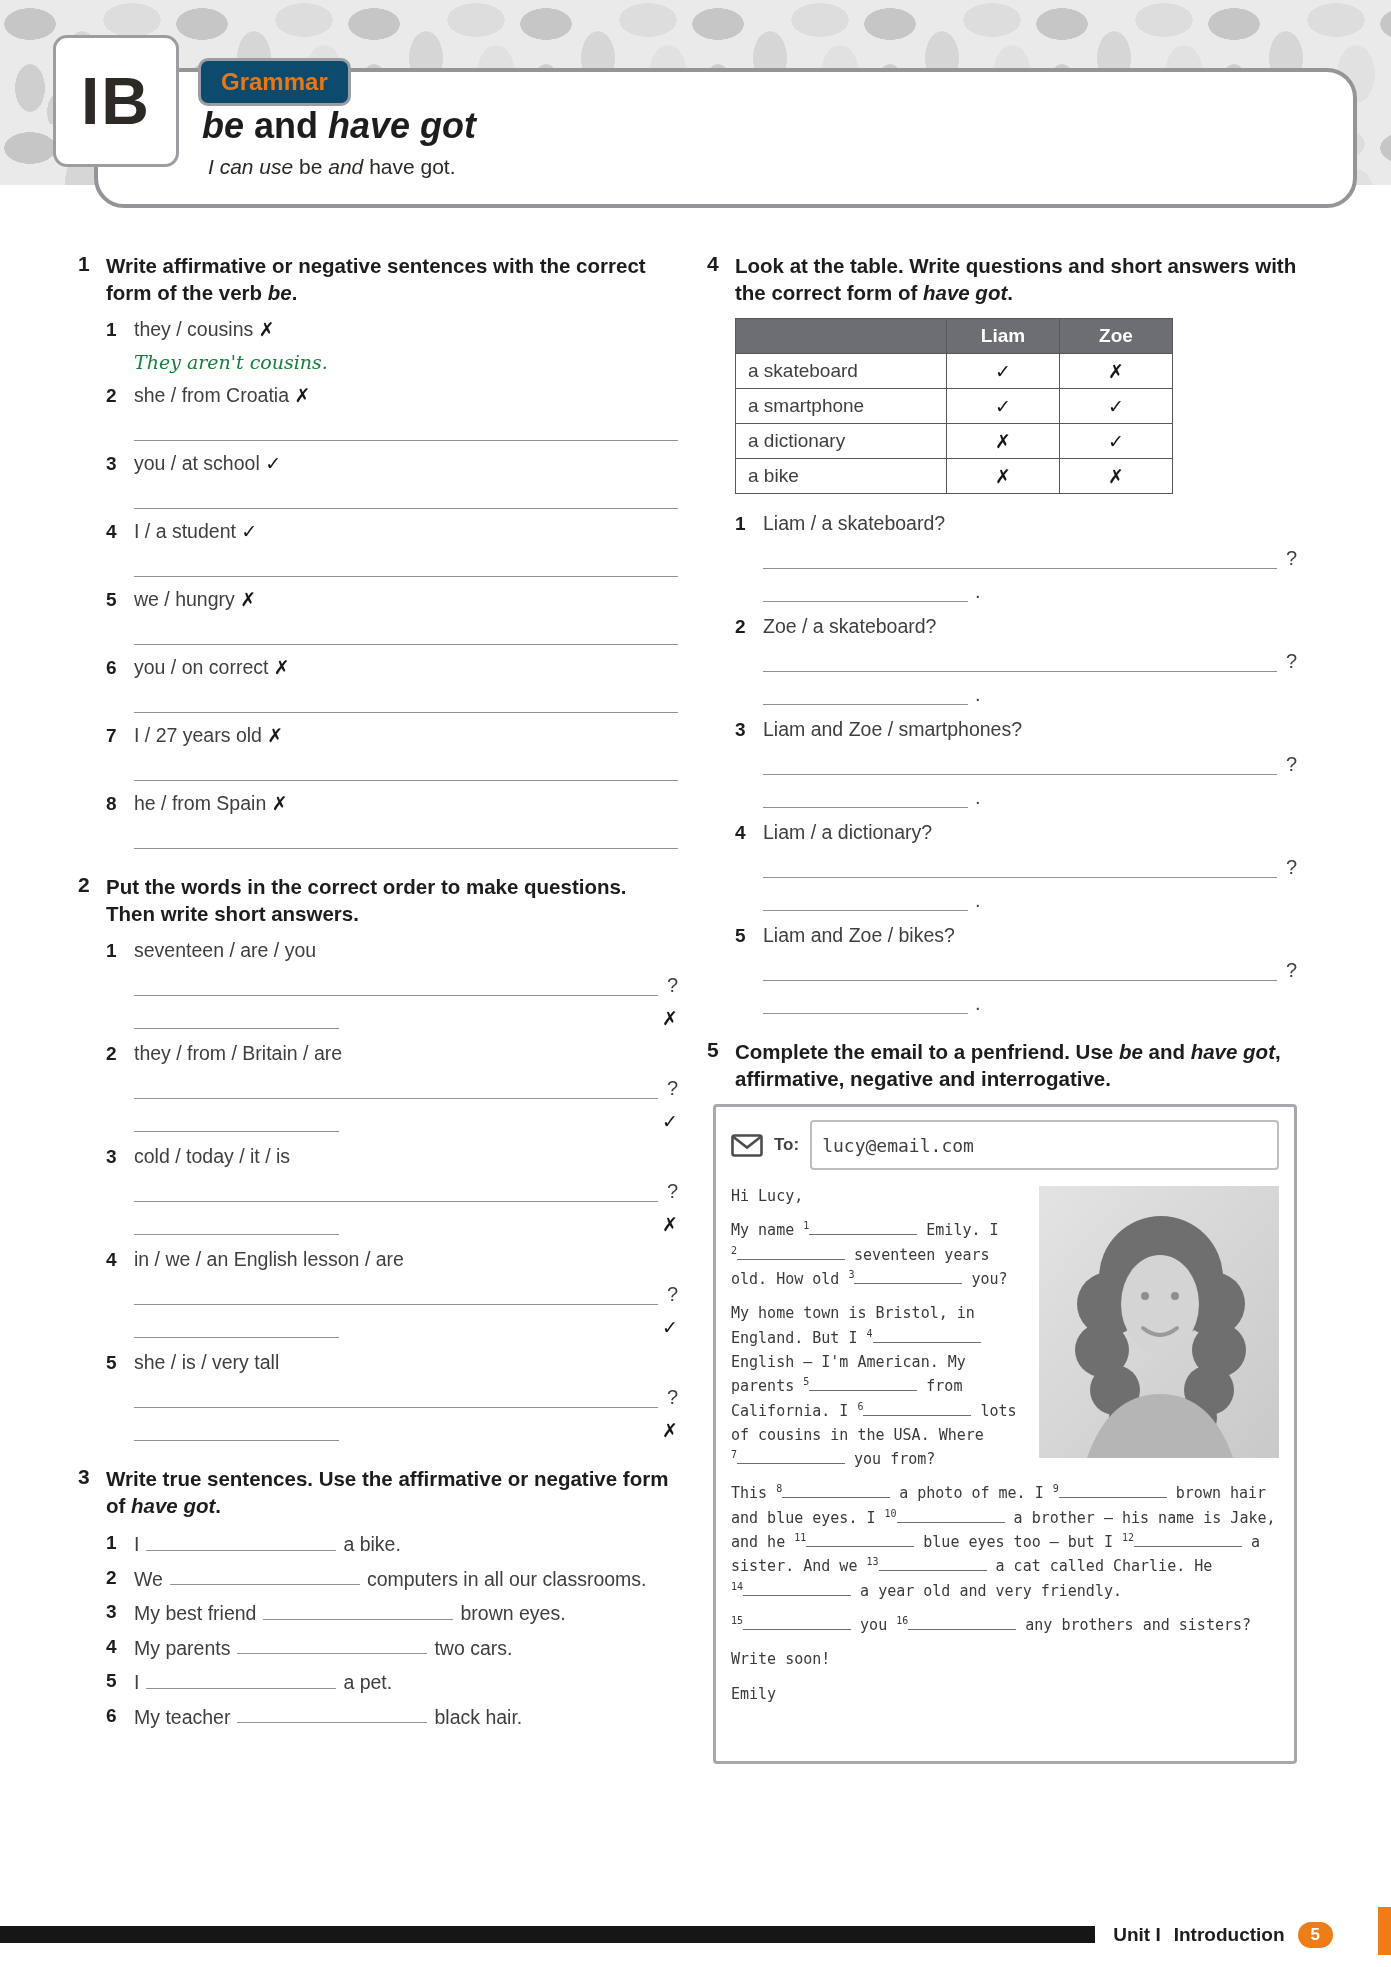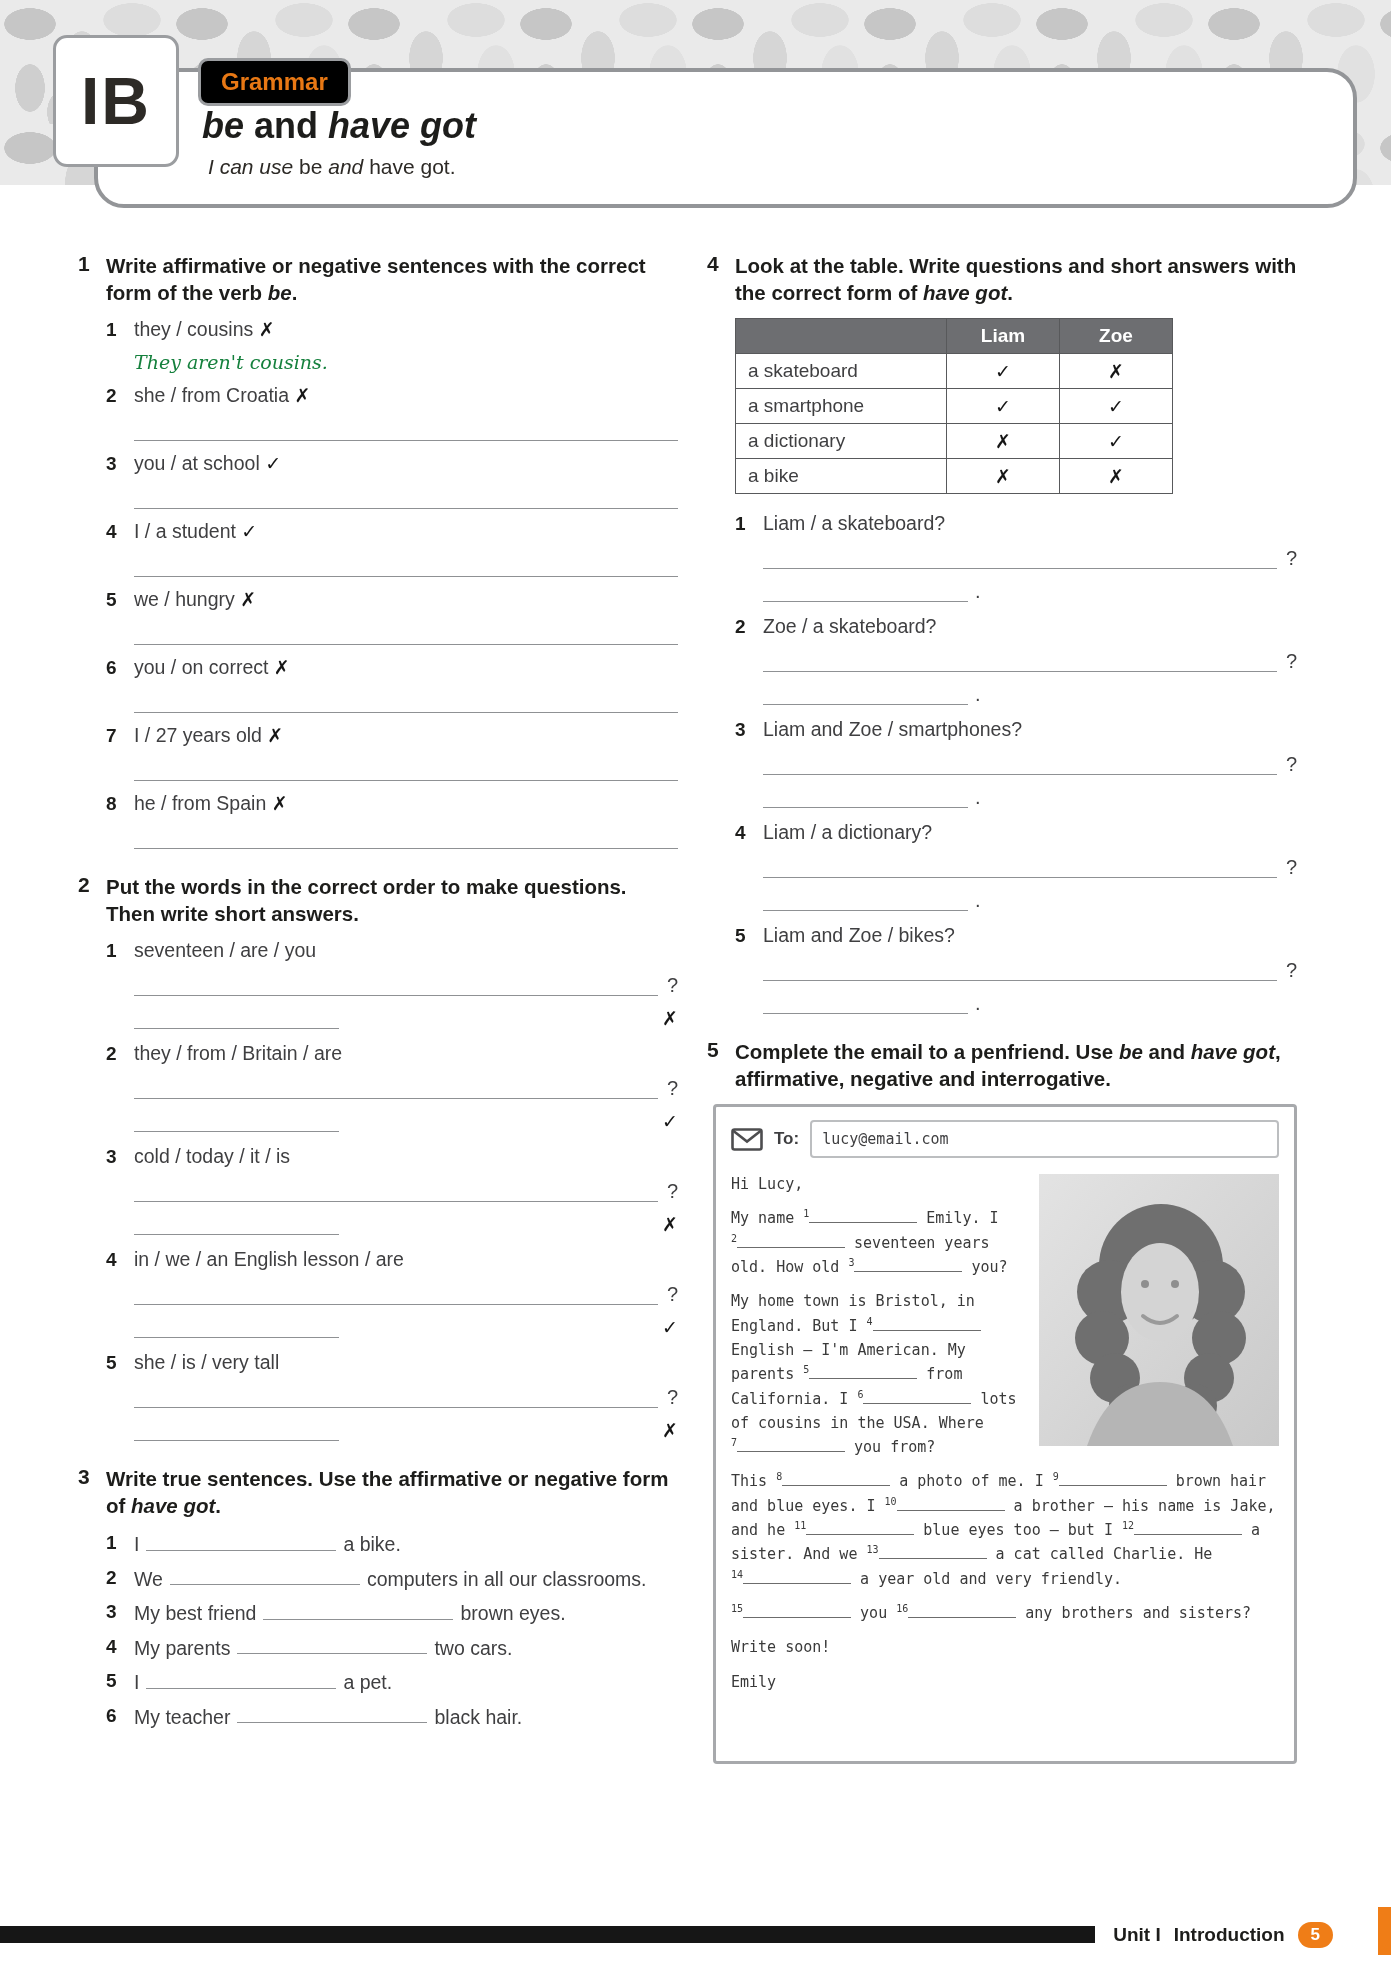--- a/index.html
+++ b/index.html
@@ -25,21 +25,21 @@
     background:#fff;border:4px solid #939598;border-radius:30px;z-index:1;
   }
   .ib-box{
     position:absolute;left:53px;top:35px;width:120px;height:126px;z-index:3;
     background:#fff;border:3px solid #9b9da0;border-radius:14px;
     display:flex;align-items:center;justify-content:center;
     font-size:66px;font-weight:700;letter-spacing:2px;color:#2d2a26;
   }
   .grammar-tag{
     position:absolute;left:198px;top:58px;z-index:3;
-    background:#000000;border:3px solid #9b9da0;border-radius:10px;
+    background:#0c4a6e;border:3px solid #9b9da0;border-radius:10px;
     padding:7px 20px;font-size:24px;font-weight:700;color:#e87814;
   }
   .title-block{position:absolute;left:202px;top:106px;z-index:3;}
   .page-title{margin:0;font-size:36px;font-weight:700;line-height:1.1;color:#1d1d1b;}
   .can-do{margin:9px 0 0 6px;font-size:21px;color:#2d2a26;}
   .ital{font-style:italic;}
 
   
   .columns{position:absolute;left:78px;top:252px;width:1219px;display:flex;gap:29px;}
   .col{width:600px;flex:none;}
@@ -75,21 +75,21 @@
   .grid-table th.corner-cell{width:190px;}
   .grid-table th.col-head{width:92px;text-align:center;}
   .grid-table td.row-label{padding:6px 12px;color:#3f3f41;}
   .grid-table td.mark-cell{text-align:center;padding:5px 0;}
 
   
   .email-card{margin:0 0 0 6px;border:3px solid #a7a9ac;border-radius:4px;background:#fff;padding:13px 15px 18px 15px;min-height:660px;box-sizing:border-box;}
   .email-head{display:flex;align-items:center;gap:11px;margin-bottom:14px;}
   .env{flex:none;display:flex;align-items:center;}
   .to-label{flex:none;font-size:17px;font-weight:700;color:#3f3f41;}
-  .to-input{flex:1;border:2px solid #bcbec0;border-radius:4px;height:30px;display:flex;align-items:center;padding:2px 10px;font-family:"DejaVu Sans Mono",monospace;font-size:15px;color:#3f3f41;}
+  .to-input{flex:1;border:2px solid #bcbec0;border-radius:4px;height:30px;display:flex;align-items:center;padding:8px 10px;font-family:"DejaVu Sans Mono",monospace;font-size:18px;color:#3f3f41;}
   .email-body{font-family:"DejaVu Sans Mono",monospace;font-size:15px;line-height:1.62;color:#3a3a3a;}
   .email-para{margin:0 0 10px 0;}
   .photo{float:right;width:240px;height:272px;margin:2px 0 12px 14px;background:#d8d8d8;}
   .photo svg{display:block;}
   .eblank{white-space:nowrap;}
   .eblank sup{font-size:10px;line-height:0;vertical-align:super;}
   .bline{display:inline-block;width:108px;border-bottom:1.4px solid #6c6c6c;height:0.85em;}
 
   
   .footer-bar{position:absolute;left:0;bottom:24px;width:1095px;height:17px;background:#161616;}

